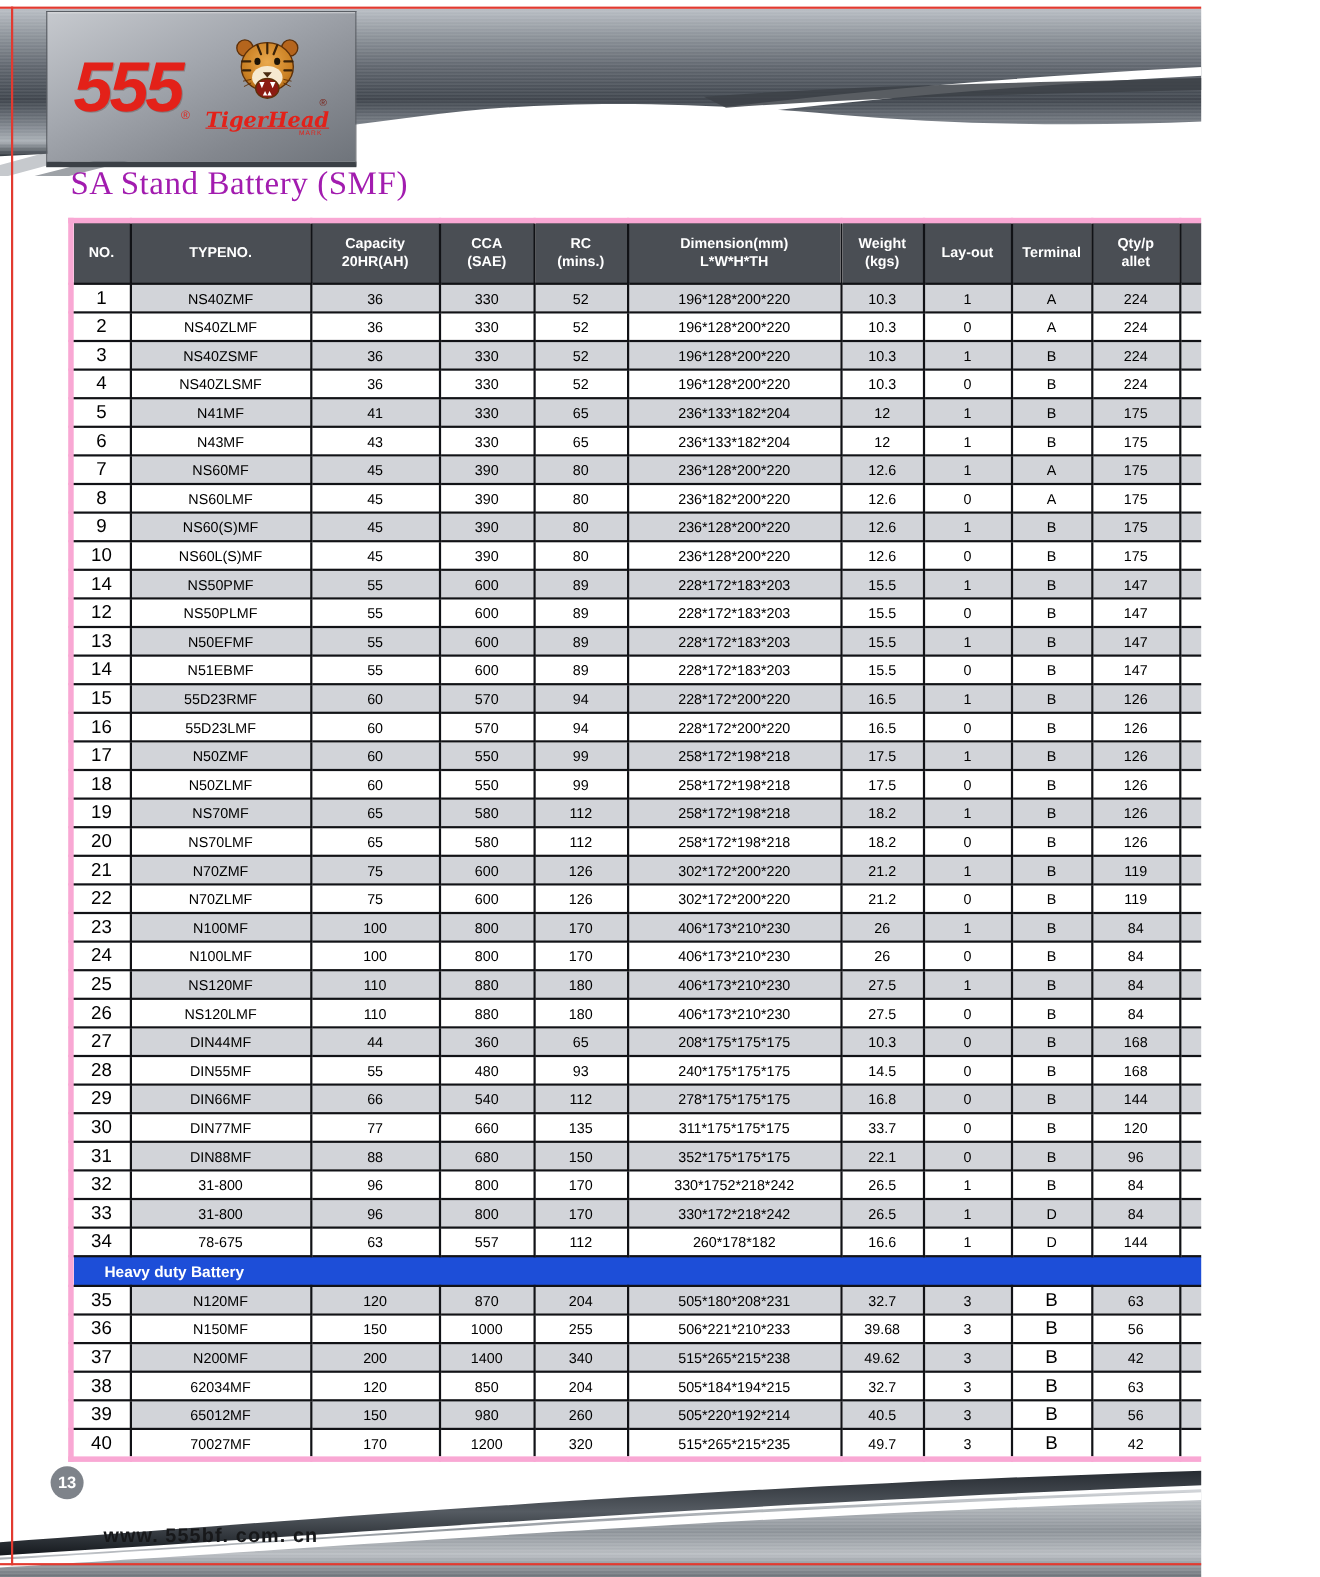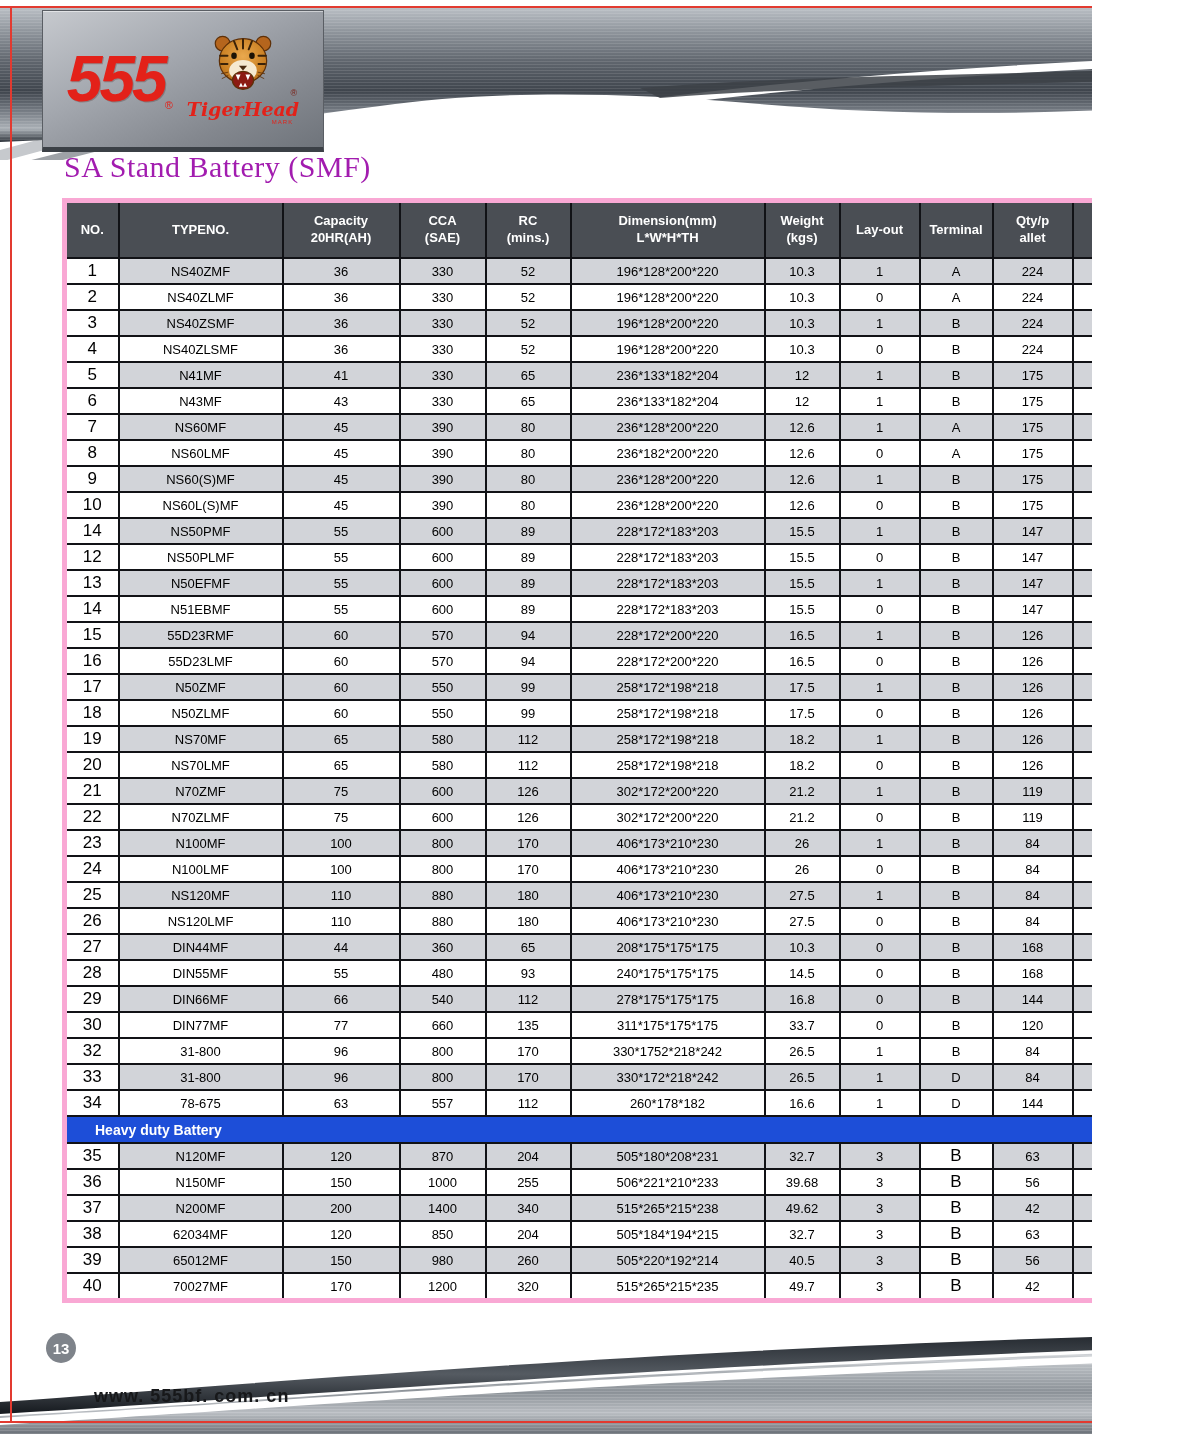--- a/index.html
+++ b/index.html
@@ -16,21 +16,21 @@
   .banner{position:absolute;left:0;top:0;width:1200px;height:160px;z-index:1;}
   .logo-box{position:absolute;left:42px;top:10px;width:280px;height:136px;z-index:5;
     background:linear-gradient(155deg,#c6c9ce 0%,#a3a7ae 40%,#83878e 75%,#6f747b 100%);
     border:1px solid #5a5e64;border-bottom:5px solid #3b4046;box-shadow:inset 0 1px 0 rgba(255,255,255,.5);
     display:flex;align-items:center;justify-content:center;gap:14px;}
   .brand-555{color:#e32119;font-size:64px;font-weight:bold;font-style:italic;line-height:1;
     letter-spacing:-3px;text-shadow:1px 1px 0 rgba(60,20,10,.25);}
   .brand-reg{color:#e32119;font-size:11px;vertical-align:bottom;font-style:normal;}
   .tiger-wrap{display:flex;flex-direction:column;align-items:center;line-height:1;}
   .tiger-script{color:#e32119;font-family:"DejaVu Serif",serif;font-style:italic;font-weight:bold;
-    font-size:19px;margin-top:2px;}
+    font-size:19px;margin-top:2px;text-decoration:underline;}
   .tiger-mark{color:#e32119;font-size:6px;letter-spacing:1px;align-self:flex-end;margin-right:6px;}
   .tiger-reg{color:#7a1a10;font-size:9px;align-self:flex-end;margin:-6px 2px 0 0;}
 
   .page-title{position:absolute;left:64px;top:150px;font-size:30px;color:#a21caf;z-index:6;
     letter-spacing:.5px;font-family:Liberation Serif, serif;}
 
   
   .table-wrap{position:absolute;left:62px;top:198px;width:1086px;z-index:6;}
   table.spec{width:100%;border-collapse:collapse;table-layout:fixed;border:5px solid #f9a8d4;}
   .spec th,.spec td{border:2px solid #111216;text-align:center;vertical-align:middle;
@@ -536,20 +536,33 @@
             <td class="col-capacity">77</td>
             <td class="col-cca">660</td>
             <td class="col-rc">135</td>
             <td class="col-dim">311*175*175*175</td>
             <td class="col-weight">33.7</td>
             <td class="col-layout">0</td>
             <td class="col-terminal">B</td>
             <td class="col-qty">120</td>
             <td class="col-hold">B3</td>
           </tr>
+          <tr class="shaded">
+            <td class="col-no">31</td>
+            <td class="col-type">DIN88MF</td>
+            <td class="col-capacity">88</td>
+            <td class="col-cca">680</td>
+            <td class="col-rc">150</td>
+            <td class="col-dim">352*175*175*175</td>
+            <td class="col-weight">22.1</td>
+            <td class="col-layout">0</td>
+            <td class="col-terminal">B</td>
+            <td class="col-qty">96</td>
+            <td class="col-hold">B3</td>
+          </tr>
           <tr class="plain">
             <td class="col-no">32</td>
             <td class="col-type">31-800</td>
             <td class="col-capacity">96</td>
             <td class="col-cca">800</td>
             <td class="col-rc">170</td>
             <td class="col-dim">330*1752*218*242</td>
             <td class="col-weight">26.5</td>
             <td class="col-layout">1</td>
             <td class="col-terminal">B</td>

